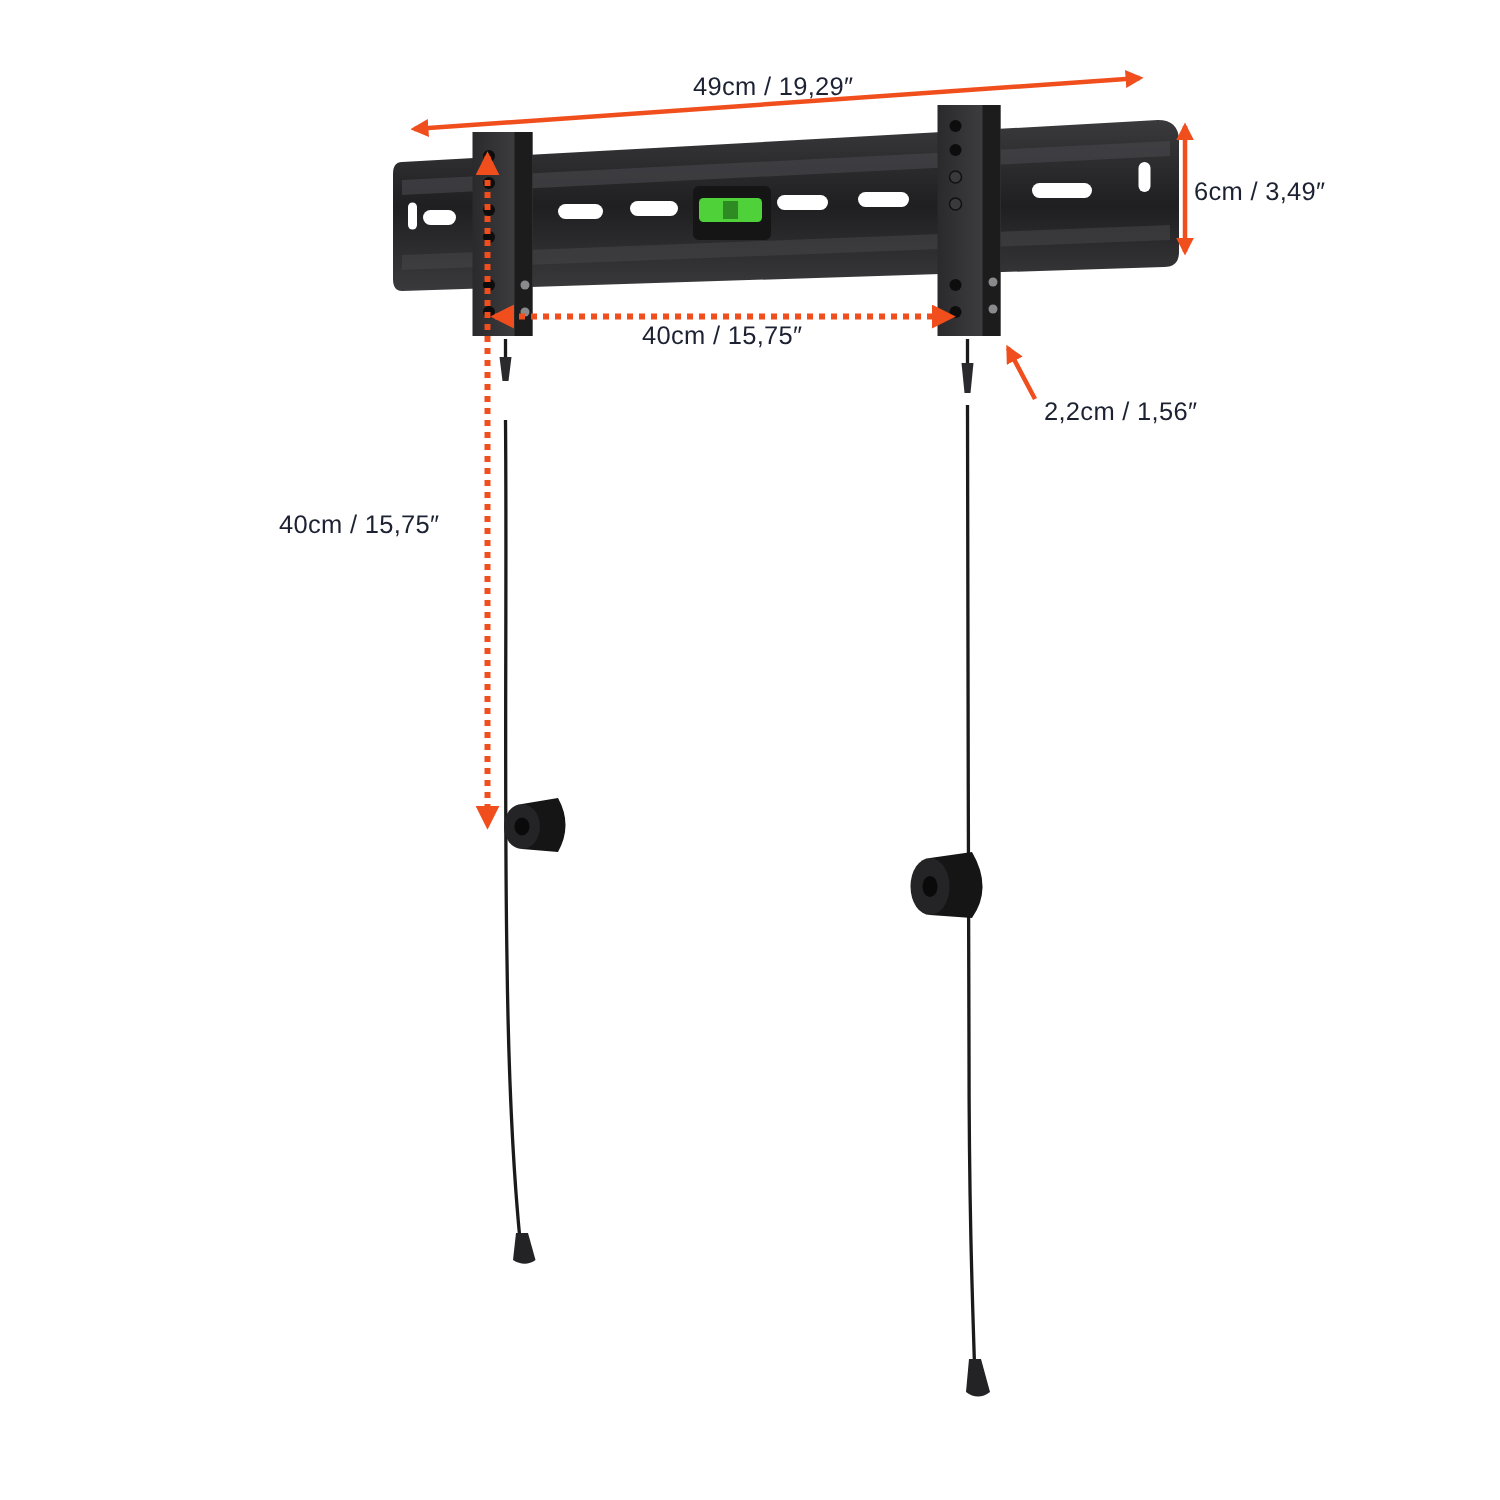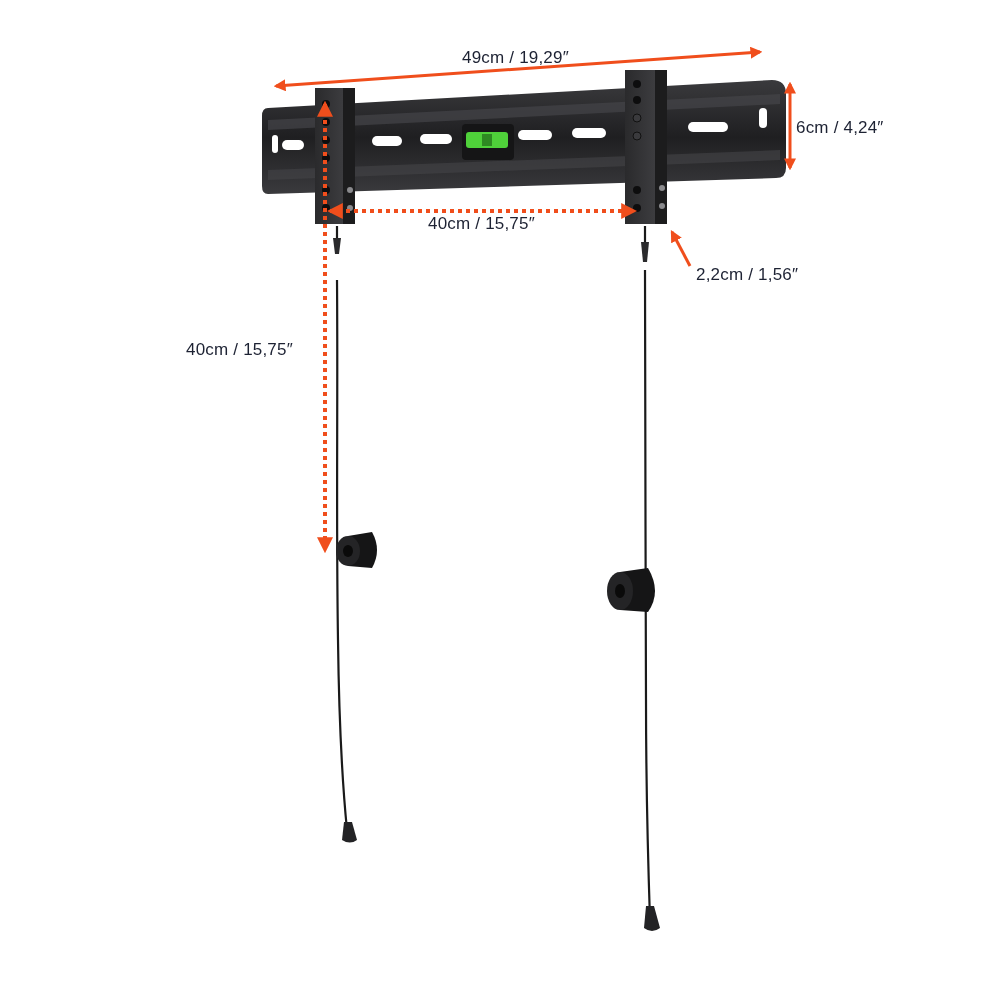--- a/index.html
+++ b/index.html
@@ -123,17 +123,17 @@
     </g>
     <g>
       <line x1="325" y1="104" x2="325" y2="550" stroke="#f04e1c" stroke-width="4" stroke-dasharray="4,4" marker-start="url(#arrowhead)" marker-end="url(#arrowhead)"></line>
     </g>
     <g>
       <line x1="690" y1="266" x2="672" y2="232" stroke="#f04e1c" stroke-width="3" marker-end="url(#arrowhead)"></line>
     </g>
   </svg>
 
   <div class="lbl" style="left:462px;top:48px;">49cm / 19,29″</div>
-  <div class="lbl" style="left:796px;top:118px;">6cm / 4,24″</div>
+  <div class="lbl" style="left:796px;top:118px;">6cm / 3,49″</div>
   <div class="lbl" style="left:428px;top:214px;">40cm / 15,75″</div>
   <div class="lbl" style="left:186px;top:340px;">40cm / 15,75″</div>
   <div class="lbl" style="left:696px;top:265px;">2,2cm / 1,56″</div>
 </div>
 
 </body></html>

